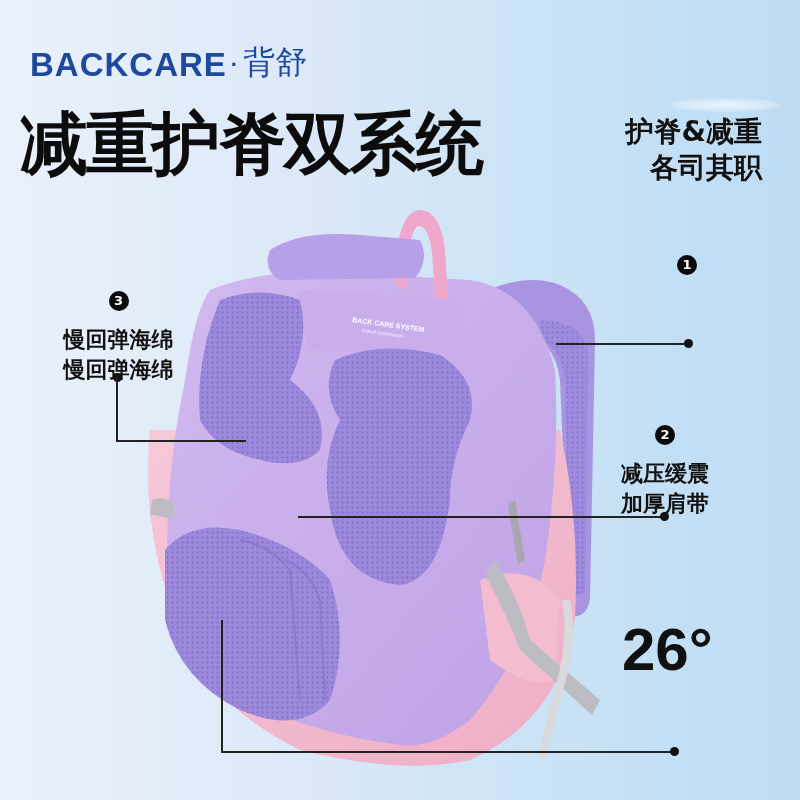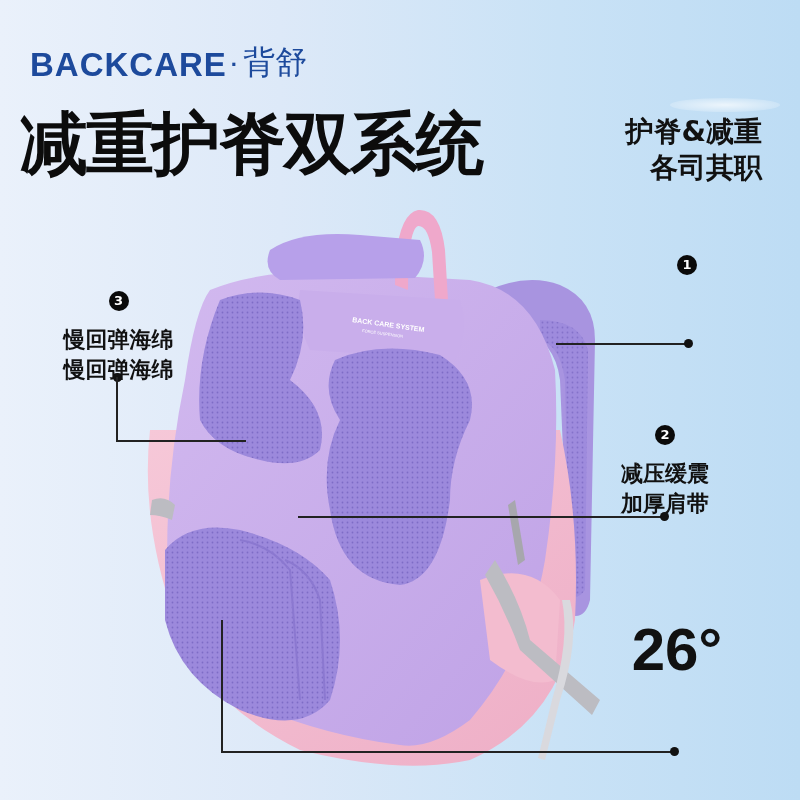--- a/index.html
+++ b/index.html
@@ -38,21 +38,21 @@
     background: radial-gradient(ellipse at center, rgba(255,255,255,0.7), rgba(255,255,255,0));
   }
 
   
   .callout { text-align: center; font-weight: 900; font-size: 22px; line-height: 30px; color: #111; }
   .num-badge {
     display: inline-block; width: 20px; height: 20px; border-radius: 50%;
     background: #0a0a0a; color: #fff; font-size: 13px; font-weight: 900;
     line-height: 20px; text-align: center; margin-bottom: 14px;
   }
-  .big-angle { font-family: "Liberation Sans", sans-serif; font-size: 60px; font-weight: 900; line-height: 64px; text-align: center; }
+  .big-angle { font-family: "Liberation Sans", sans-serif; font-size: 60px; font-weight: 900; line-height: 64px; text-align: left; }
 
   .line { background: #222; }
   .dot-end { width: 9px; height: 9px; border-radius: 50%; background: #111; }
 
   
   .pack-wrap { left: 0; top: 0; width: 800px; height: 800px; pointer-events: none; }
 </style>
 </head>
 <body>
 

